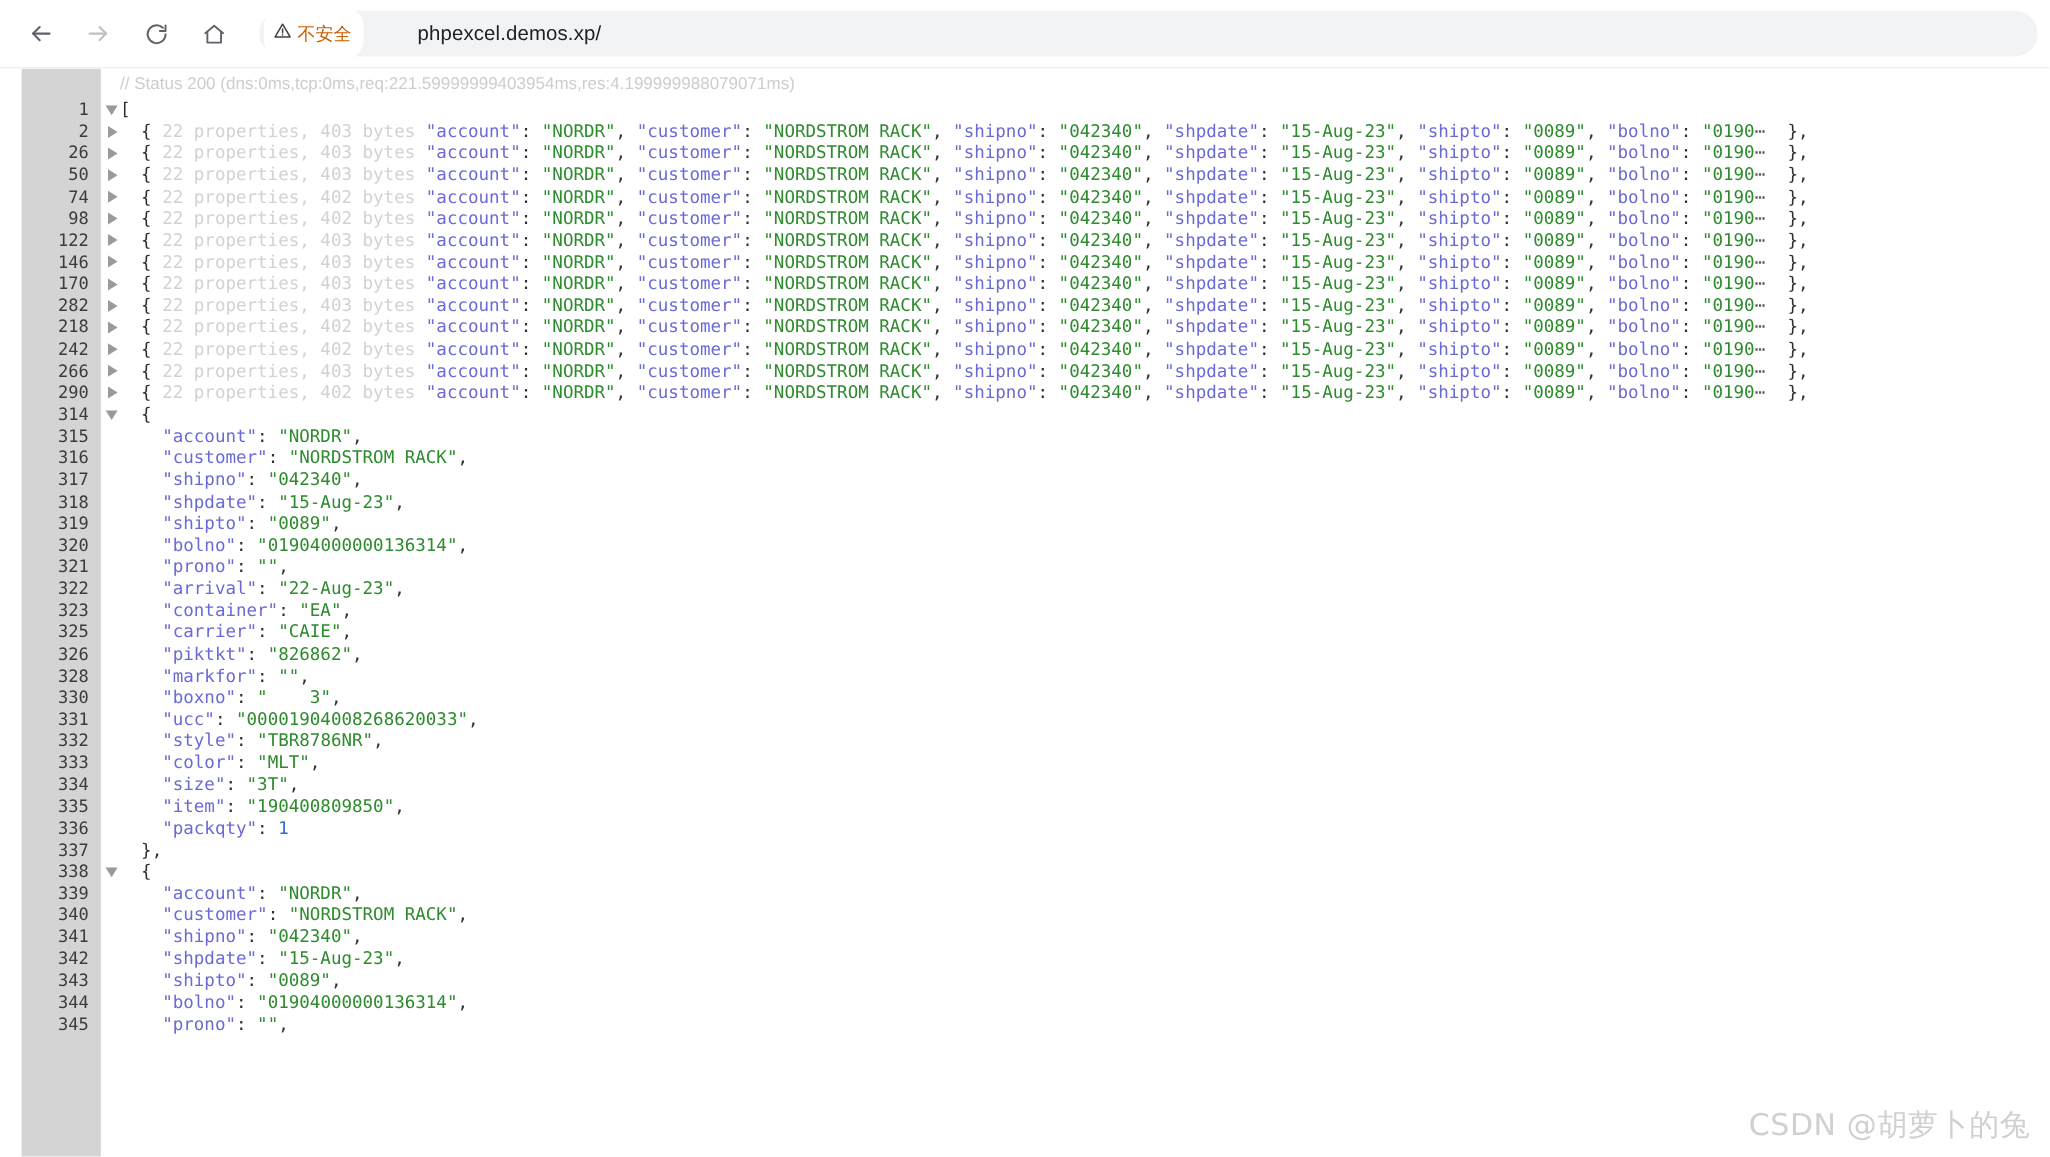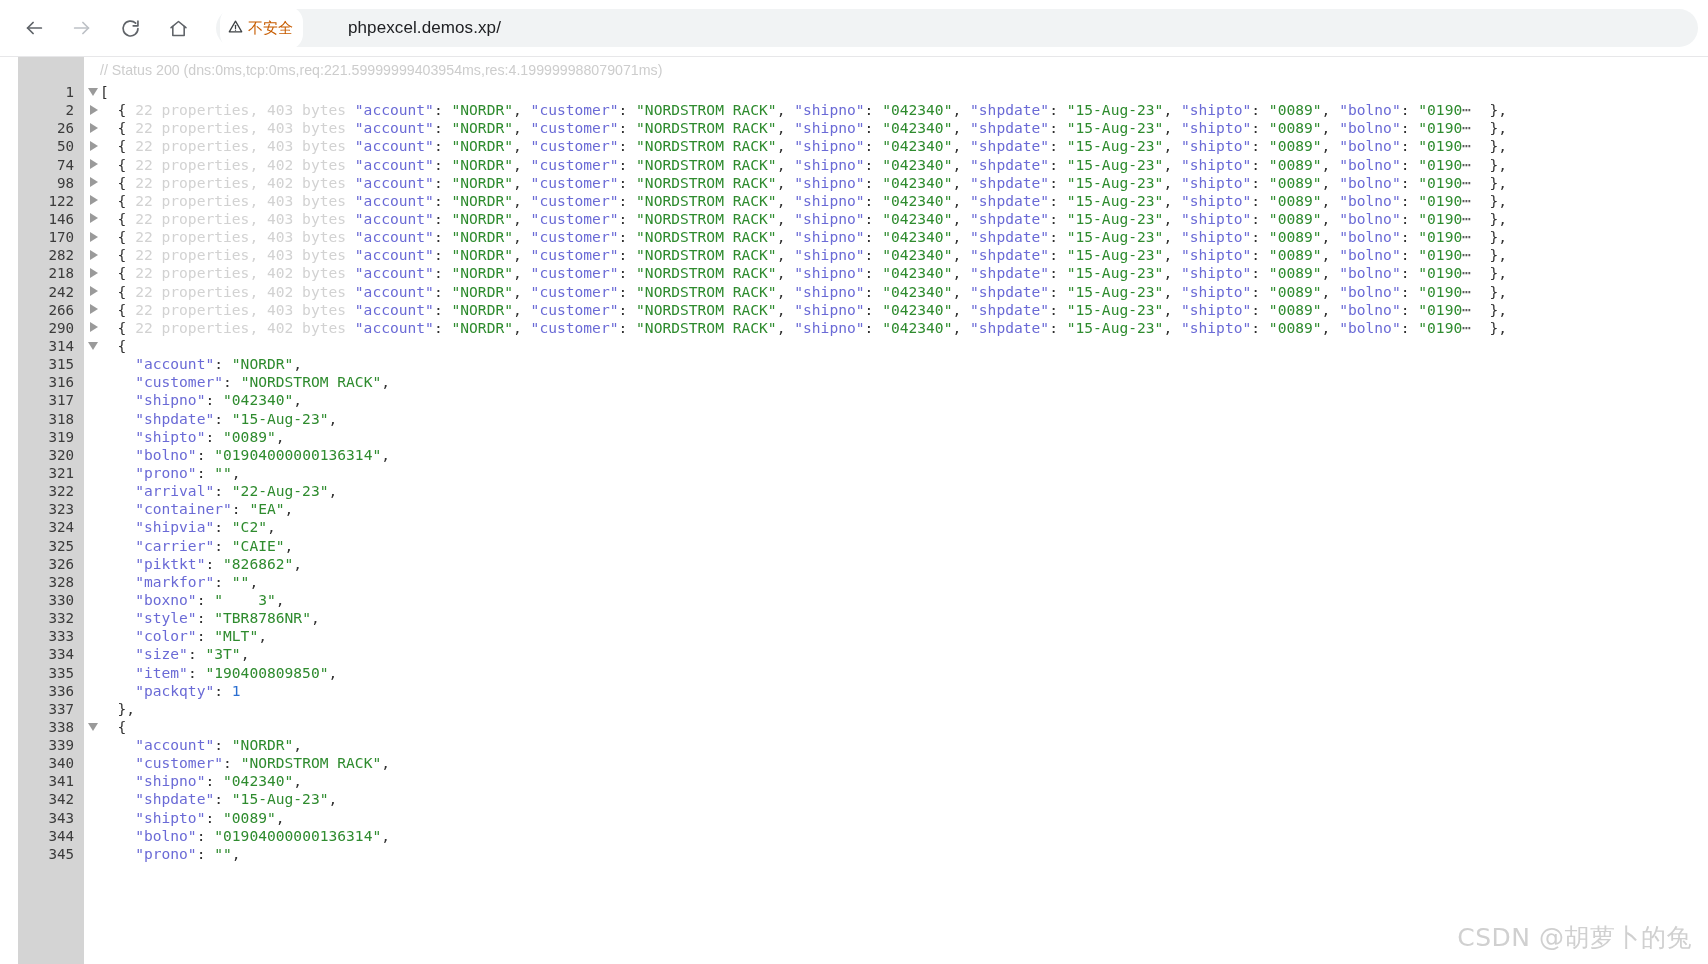--- a/index.html
+++ b/index.html
@@ -347,38 +347,38 @@
         </div>
         <div class="code-line">
           <span class="ln">322</span>
           <span class="code-text">&nbsp;&nbsp;&nbsp;&nbsp;<span class="k">"arrival"</span><span class="p">:</span> <span class="s">"22-Aug-23"</span><span class="p">,</span></span>
         </div>
         <div class="code-line">
           <span class="ln">323</span>
           <span class="code-text">&nbsp;&nbsp;&nbsp;&nbsp;<span class="k">"container"</span><span class="p">:</span> <span class="s">"EA"</span><span class="p">,</span></span>
         </div>
         <div class="code-line">
-          <span class="ln">324</span>
-          <span class="code-text">&nbsp;&nbsp;&nbsp;&nbsp;<span class="k">"shipvia"</span><span class="p">:</span> <span class="s">"C2"</span><span class="p">,</span></span>
-        </div>
-        <div class="code-line">
           <span class="ln">325</span>
           <span class="code-text">&nbsp;&nbsp;&nbsp;&nbsp;<span class="k">"carrier"</span><span class="p">:</span> <span class="s">"CAIE"</span><span class="p">,</span></span>
         </div>
         <div class="code-line">
           <span class="ln">326</span>
           <span class="code-text">&nbsp;&nbsp;&nbsp;&nbsp;<span class="k">"piktkt"</span><span class="p">:</span> <span class="s">"826862"</span><span class="p">,</span></span>
         </div>
         <div class="code-line">
           <span class="ln">328</span>
           <span class="code-text">&nbsp;&nbsp;&nbsp;&nbsp;<span class="k">"markfor"</span><span class="p">:</span> <span class="s">""</span><span class="p">,</span></span>
         </div>
         <div class="code-line">
           <span class="ln">330</span>
           <span class="code-text">&nbsp;&nbsp;&nbsp;&nbsp;<span class="k">"boxno"</span><span class="p">:</span> <span class="s">"&nbsp;&nbsp;&nbsp;&nbsp;3"</span><span class="p">,</span></span>
+        </div>
+        <div class="code-line">
+          <span class="ln">331</span>
+          <span class="code-text">&nbsp;&nbsp;&nbsp;&nbsp;<span class="k">"ucc"</span><span class="p">:</span> <span class="s">"00001904008268620033"</span><span class="p">,</span></span>
         </div>
         <div class="code-line">
           <span class="ln">332</span>
           <span class="code-text">&nbsp;&nbsp;&nbsp;&nbsp;<span class="k">"style"</span><span class="p">:</span> <span class="s">"TBR8786NR"</span><span class="p">,</span></span>
         </div>
         <div class="code-line">
           <span class="ln">333</span>
           <span class="code-text">&nbsp;&nbsp;&nbsp;&nbsp;<span class="k">"color"</span><span class="p">:</span> <span class="s">"MLT"</span><span class="p">,</span></span>
         </div>
         <div class="code-line">

